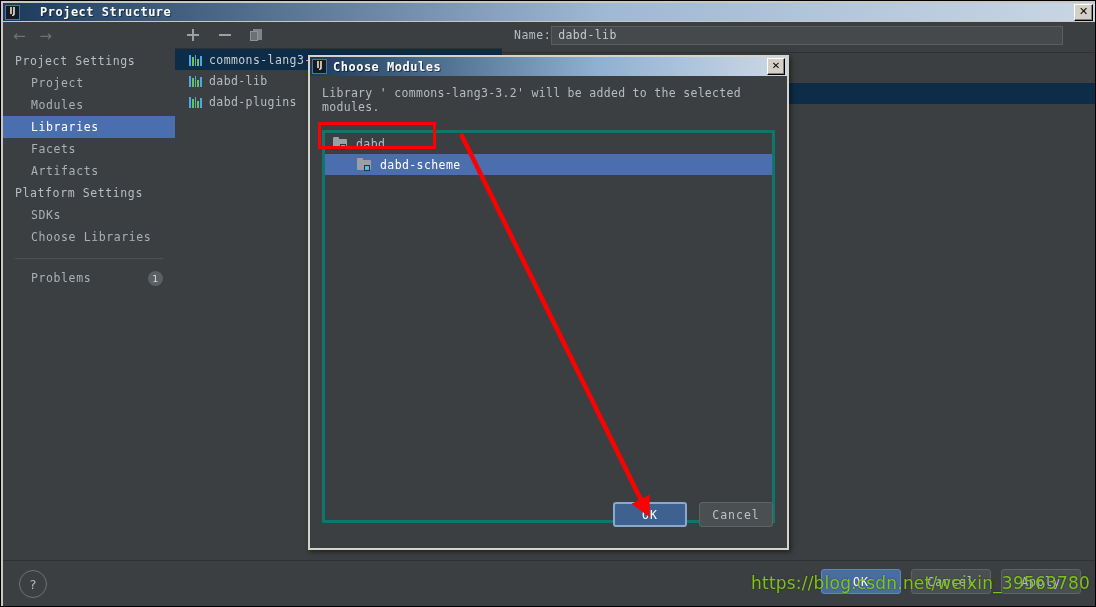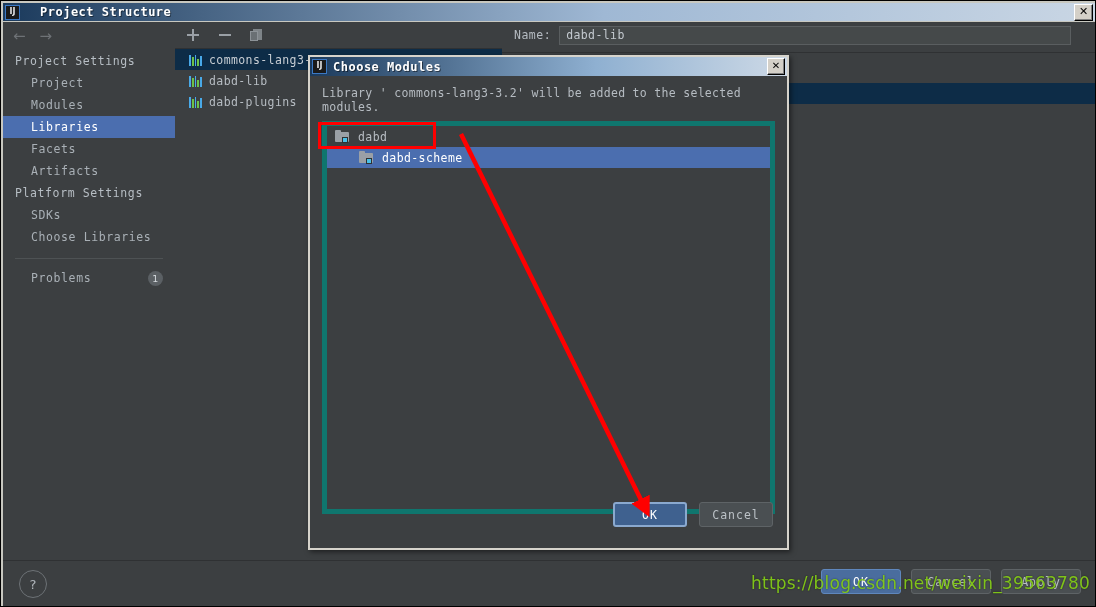--- a/index.html
+++ b/index.html
@@ -230,21 +230,21 @@
     left: 499px; top: 0;
     width: 593px;
     height: 584px;
     background: #3c3f41;
   }
   .name-row {
     height: 26px;
     display: flex;
     align-items: center;
     padding-left: 12px;
-    gap: 8px;
+    gap: 0;
   }
   .name-label {
     color: #b6bcc2;
     font-size: 11.5px;
     letter-spacing: 0.5px;
     font-family: "DejaVu Sans Mono", monospace;
   }
   .name-input {
     width: 512px;
     height: 19px;
@@ -377,27 +377,27 @@
     position: absolute;
     left: 0; top: 19px;
     right: 0; bottom: 0;
     padding: 10px 12px 0 12px;
     box-sizing: border-box;
   }
   .modal-msg {
     color: #b6bcc2;
     font-size: 11.5px;
     letter-spacing: 0.3px;
-    margin-bottom: 7px;
+    margin-bottom: 16px;
     font-family: "DejaVu Sans Mono", monospace;
   }
   .modules-list {
     height: 393px;
     background: #3c3f41;
-    border: 5px solid #0f766e;
+    border: 3px solid #0f766e;
     box-sizing: border-box;
     overflow: hidden;
   }
   .module-row {
     height: 21px;
     display: flex;
     align-items: center;
     gap: 8px;
     padding-left: 8px;
     color: #b6bcc2;

